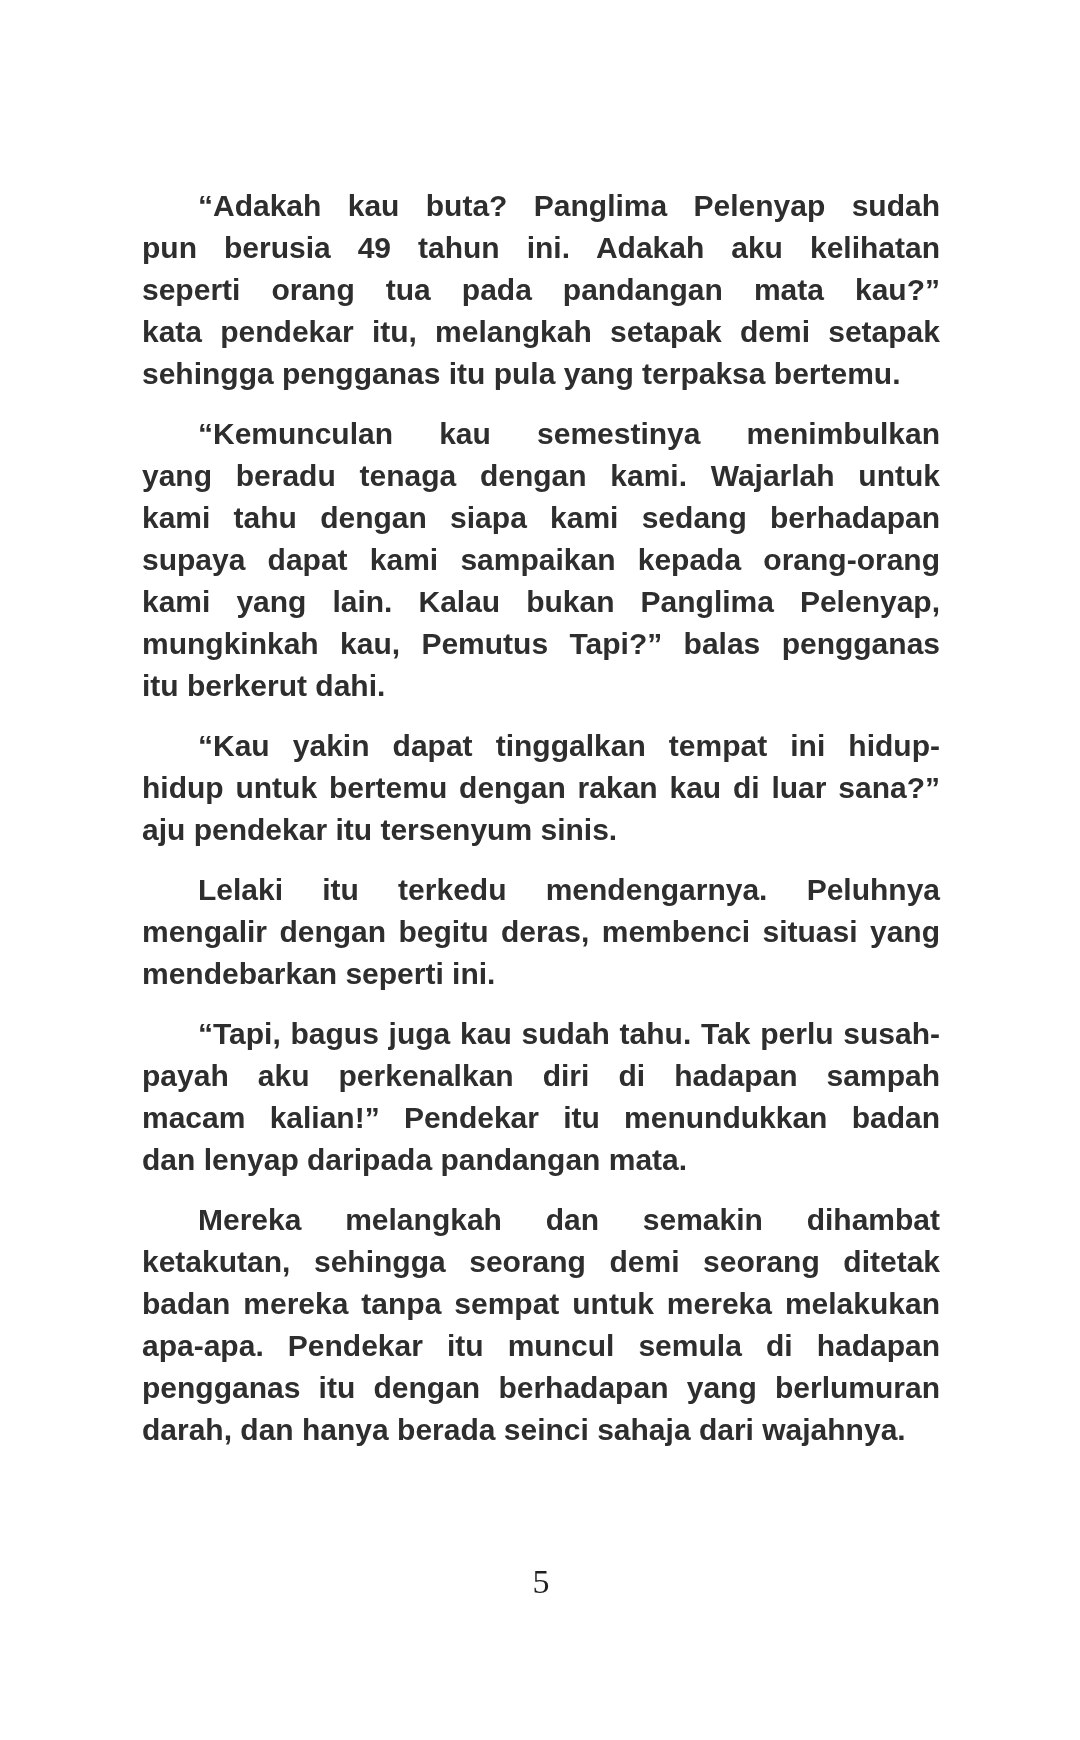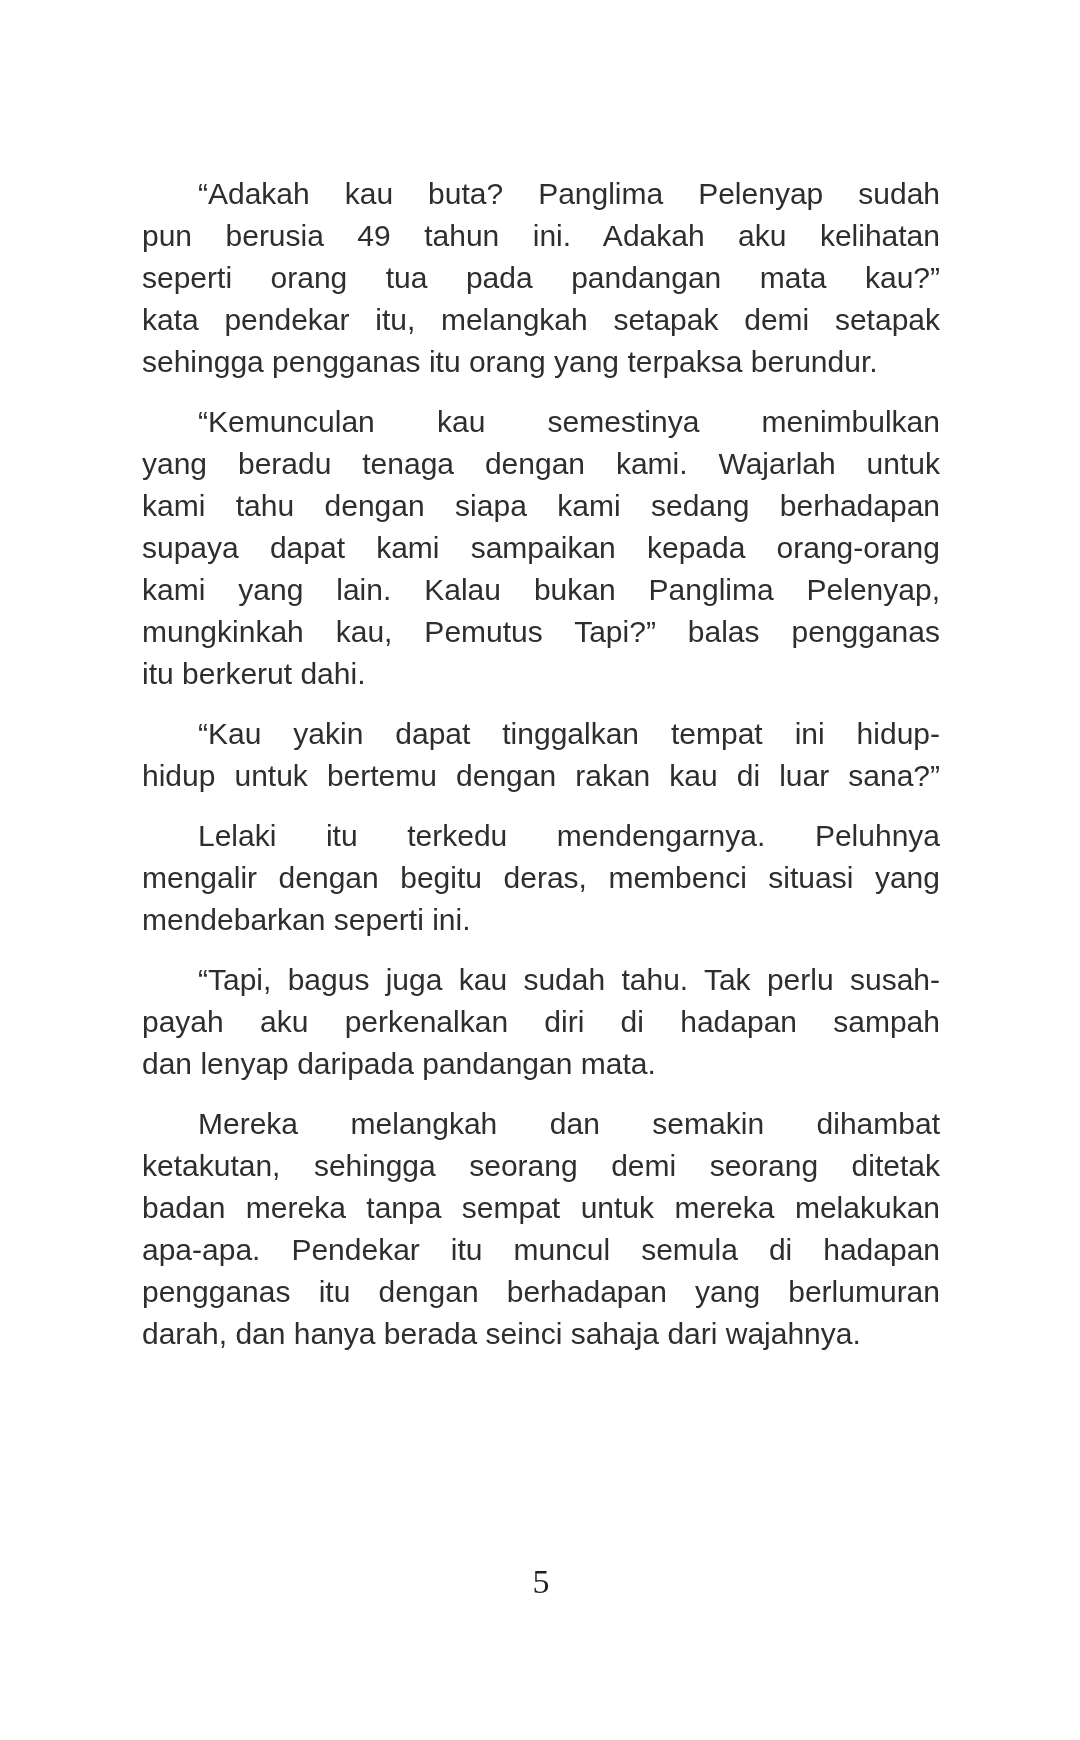--- a/index.html
+++ b/index.html
@@ -18,21 +18,22 @@
     position: absolute;
     left: 142px;
     top: 173px;
     width: 798px;
     color: #2e2e2e;
     font-size: 30px;
     line-height: 42px;
     font-weight: 400;
   }
   .para {
-    margin: 0 0 18px 0;
+    margin: 12px 0 18px 0;
+    font-weight: bold;
   }
   .line {
     text-align: justify;
     text-align-last: justify;
   }
   .line.first {
     text-indent: 56px;
   }
   .line.lastline {
     text-align: justify;
@@ -51,43 +52,45 @@
 </style>
 </head>
 <body>
 
 <div class="text-block">
     <div class="para">
       <div class="line first">“Adakah kau buta? Panglima Pelenyap sudah</div>
       <div class="line">pun berusia 49 tahun ini. Adakah aku kelihatan</div>
       <div class="line">seperti orang tua pada pandangan mata kau?”</div>
       <div class="line">kata pendekar itu, melangkah setapak demi setapak</div>
-      <div class="line lastline">sehingga pengganas itu orang yang terpaksa berundur.</div>
+      <div class="line lastline">sehingga pengganas itu pula yang terpaksa bertemu.</div>
     </div>
     <div class="para">
       <div class="line first">“Kemunculan kau semestinya menimbulkan</div>
       <div class="line">yang beradu tenaga dengan kami. Wajarlah untuk</div>
       <div class="line">kami tahu dengan siapa kami sedang berhadapan</div>
       <div class="line">supaya dapat kami sampaikan kepada orang-orang</div>
       <div class="line">kami yang lain. Kalau bukan Panglima Pelenyap,</div>
       <div class="line">mungkinkah kau, Pemutus Tapi?” balas pengganas</div>
       <div class="line lastline">itu berkerut dahi.</div>
     </div>
     <div class="para">
       <div class="line first">“Kau yakin dapat tinggalkan tempat ini hidup-</div>
       <div class="line">hidup untuk bertemu dengan rakan kau di luar sana?”</div>
+      <div class="line lastline">aju pendekar itu tersenyum sinis.</div>
     </div>
     <div class="para">
       <div class="line first">Lelaki itu terkedu mendengarnya. Peluhnya</div>
       <div class="line">mengalir dengan begitu deras, membenci situasi yang</div>
       <div class="line lastline">mendebarkan seperti ini.</div>
     </div>
     <div class="para">
       <div class="line first">“Tapi, bagus juga kau sudah tahu. Tak perlu susah-</div>
       <div class="line">payah aku perkenalkan diri di hadapan sampah</div>
+      <div class="line">macam kalian!” Pendekar itu menundukkan badan</div>
       <div class="line lastline">dan lenyap daripada pandangan mata.</div>
     </div>
     <div class="para">
       <div class="line first">Mereka melangkah dan semakin dihambat</div>
       <div class="line">ketakutan, sehingga seorang demi seorang ditetak</div>
       <div class="line">badan mereka tanpa sempat untuk mereka melakukan</div>
       <div class="line">apa-apa. Pendekar itu muncul semula di hadapan</div>
       <div class="line">pengganas itu dengan berhadapan yang berlumuran</div>
       <div class="line lastline">darah, dan hanya berada seinci sahaja dari wajahnya.</div>
     </div>

